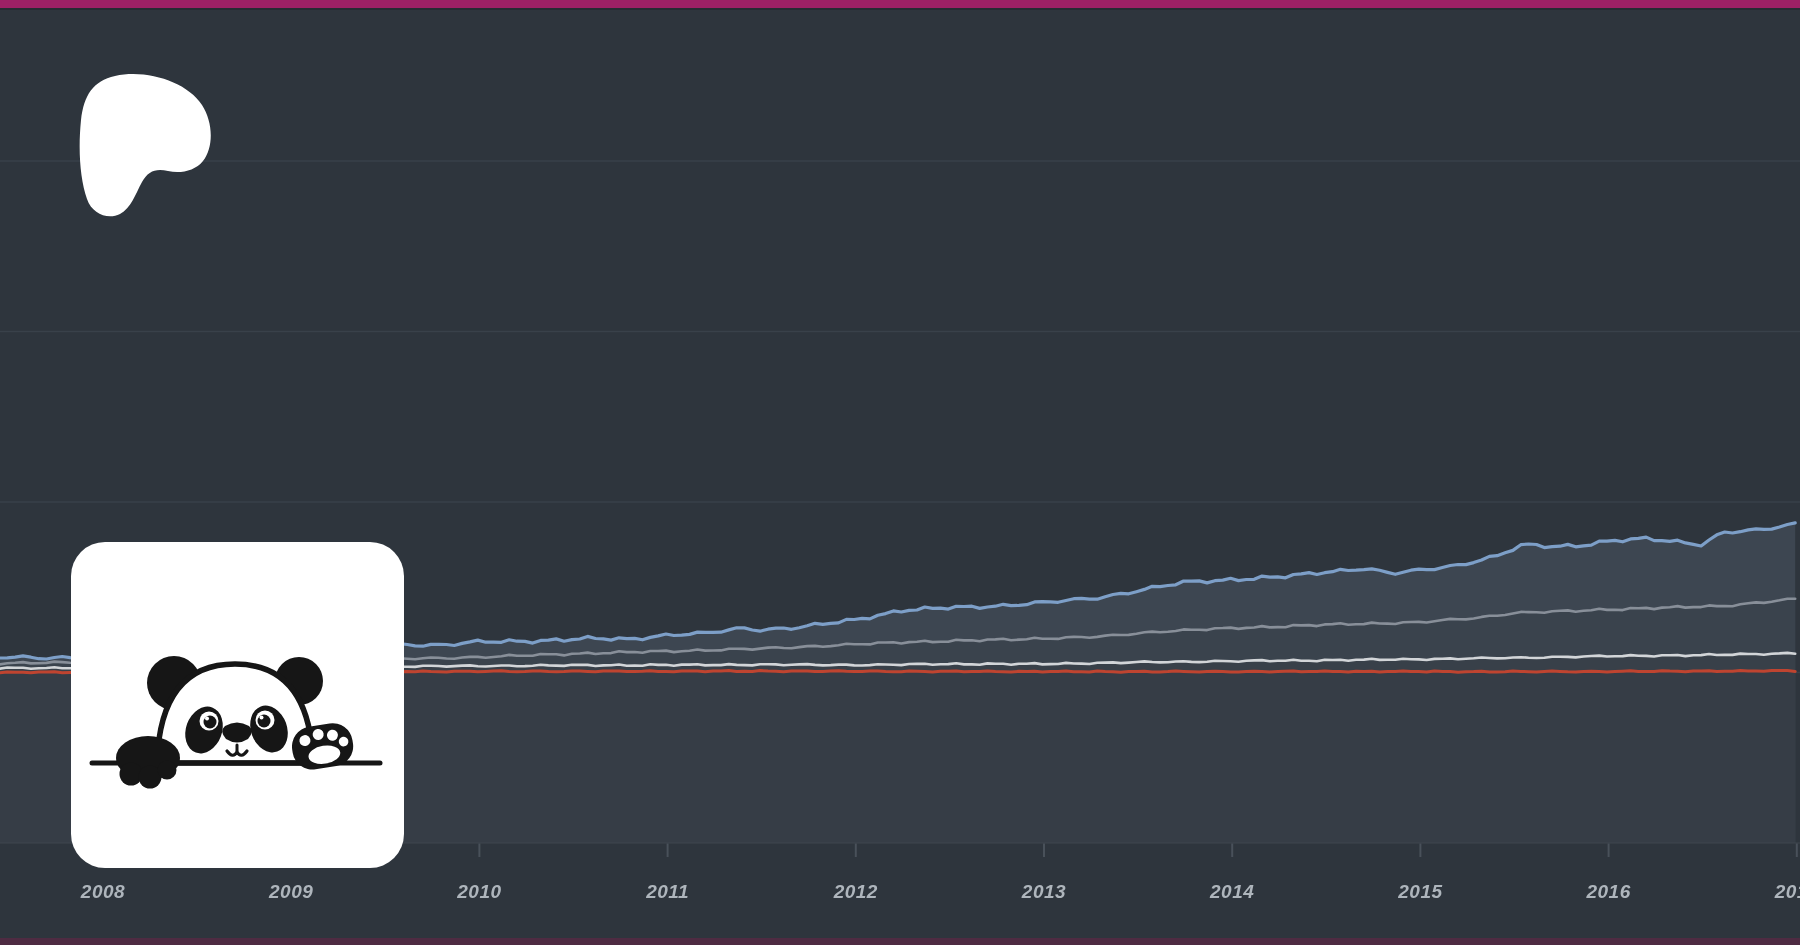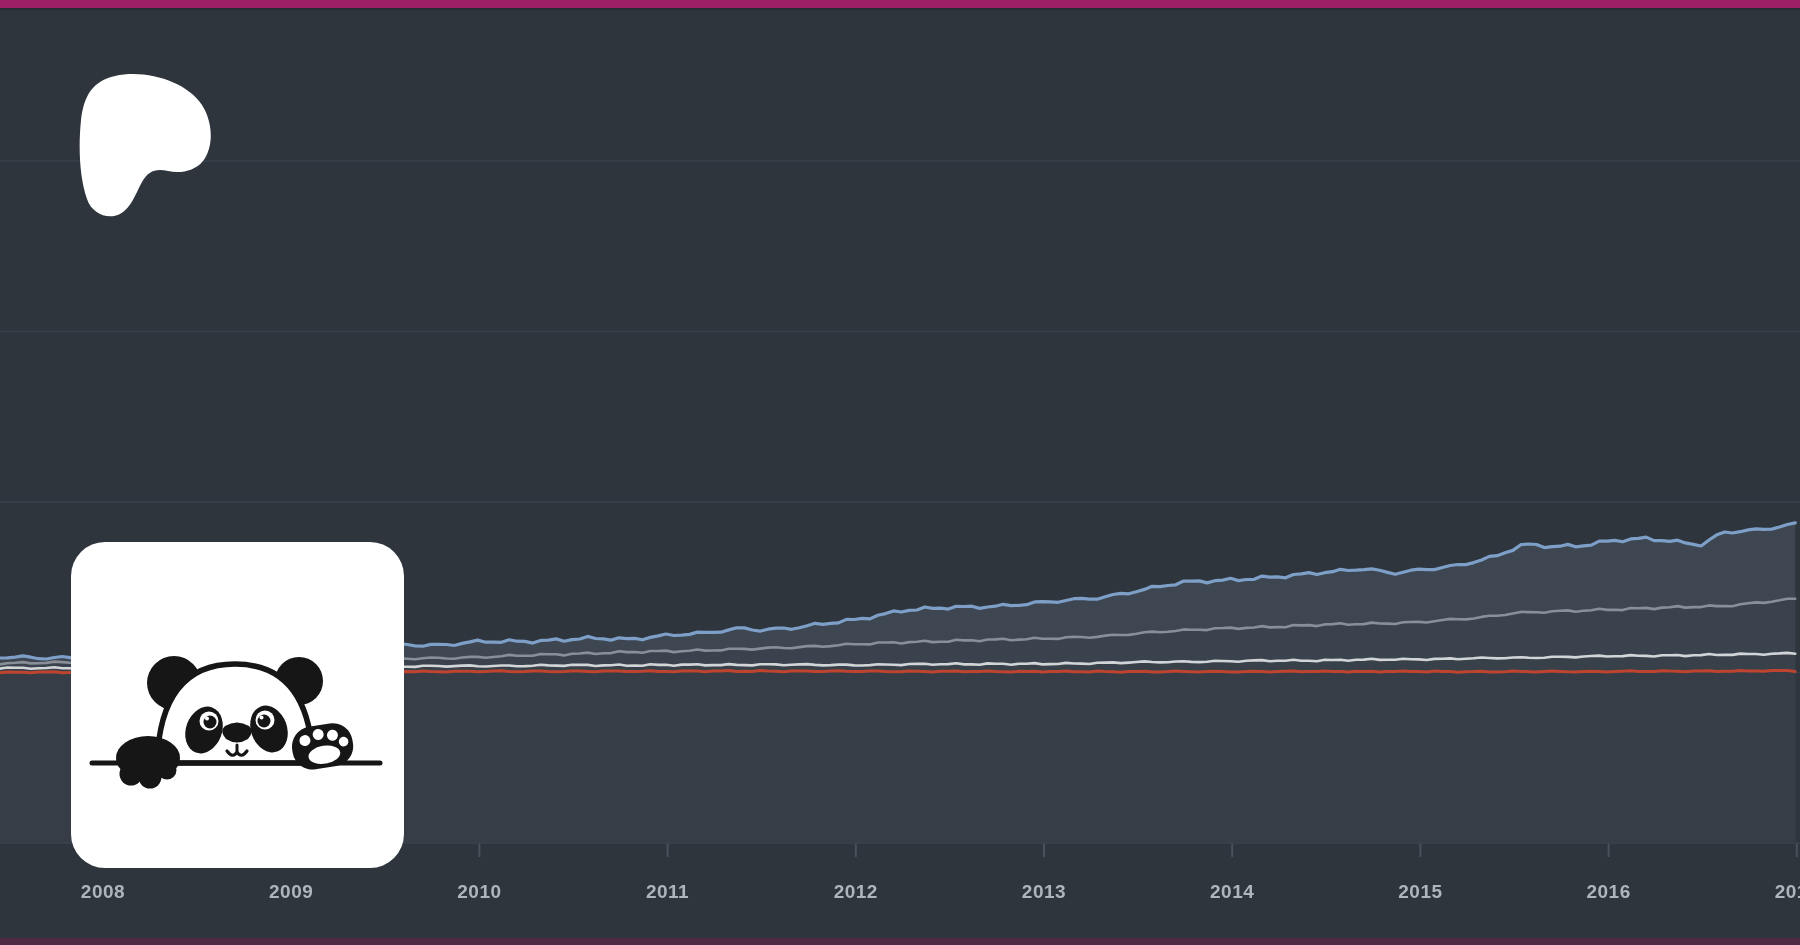--- a/index.html
+++ b/index.html
@@ -1,17 +1,17 @@
 <!DOCTYPE html>
 <html><head>
 <meta charset="utf-8">
 <style>
   html,body{margin:0;padding:0;background:#20262d;}
   .stage{position:relative;width:1800px;height:945px;overflow:hidden;
-         font-family:"Liberation Sans",sans-serif;background:#2e353d;}
+         font-family:"Liberation Sans",sans-serif;background:#2e353d;font-style:italic;}
   .stage svg{display:block;}
   #chart{position:absolute;left:0;top:0;z-index:1;}
   .patreon{position:absolute;left:77px;top:72px;width:135px;height:146px;z-index:2;}
   .card{position:absolute;left:71px;top:542px;width:333px;height:326px;
         background:#ffffff;border-radius:34px;z-index:2;overflow:hidden;}
   .card svg{width:100%;height:100%;}
   .bar-top{position:absolute;left:0;top:0;width:100%;height:8px;background:#9d2065;
            box-shadow:0 2px 0 rgba(0,0,0,0.18);z-index:3;}
   .bar-bottom{position:absolute;left:0;top:938px;width:100%;height:7px;background:#4e2b42;z-index:3;}
 </style>

